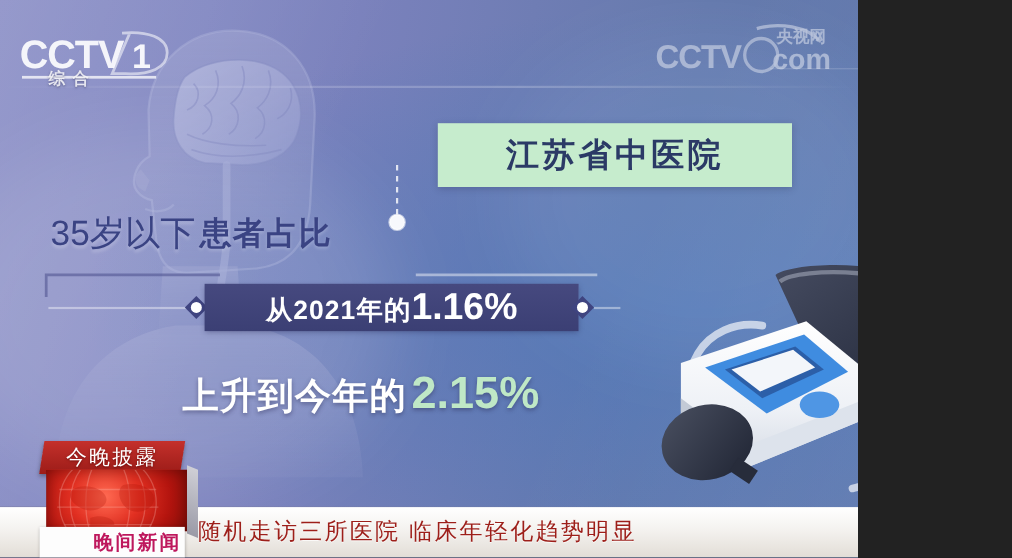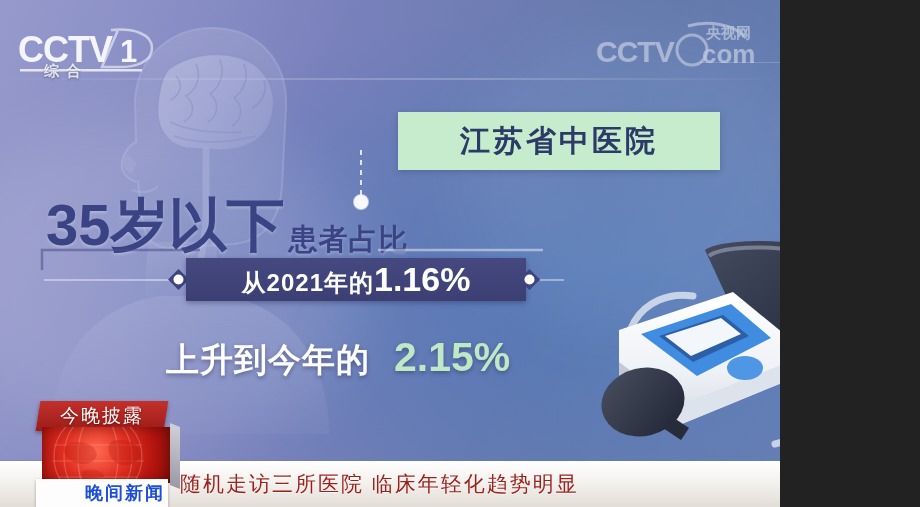--- a/index.html
+++ b/index.html
@@ -33,42 +33,42 @@
 
   
   #hospital-box{position:absolute;left:398px;top:112px;width:322px;height:58px;
     background:#c6eccd;box-shadow:0 2px 6px rgba(40,40,80,.25);
     display:flex;align-items:center;justify-content:center;}
   #hospital-label{font-size:30px;font-weight:700;color:#2b3a66;letter-spacing:3px;}
   #leader{position:absolute;left:352px;top:150px;width:18px;height:62px;}
 
   
   #stat-head{position:absolute;left:46px;top:196px;display:flex;align-items:flex-end;}
-  #stat-age{font-size:58px;font-weight:700;color:#3a4383;letter-spacing:0px;line-height:1;
+  #stat-age{font-size:32px;font-weight:400;color:#3a4383;letter-spacing:0px;line-height:1;
     text-shadow:0 2px 3px rgba(255,255,255,.25);}
   #stat-sub{font-size:29px;font-weight:700;color:#3a4383;letter-spacing:1px;line-height:1;
     margin-left:4px;margin-bottom:0;text-shadow:0 2px 3px rgba(255,255,255,.22);}
   #bracket{position:absolute;left:40px;top:244px;width:505px;height:28px;}
 
   #band{position:absolute;left:186px;top:258px;width:340px;height:43px;
     background:linear-gradient(180deg,#46497f 0%,#3b3f74 100%);
     display:flex;align-items:center;justify-content:center;box-shadow:0 2px 5px rgba(30,30,70,.35);}
   #band-text{font-size:24px;font-weight:700;color:#fff;letter-spacing:1px;white-space:nowrap;}
   #band-text .big{font-size:34px;letter-spacing:0px;margin-top:44px;}
   .marker{position:absolute;top:268px;width:23px;height:23px;}
   .marker.left{left:167px;}
   .marker.right{left:518px;}
   .tail{position:absolute;top:279px;height:2px;background:rgba(255,255,255,.40);}
   .tail.left{left:44px;width:126px;}
   .tail.right{left:540px;width:24px;}
 
   #line2{position:absolute;left:166px;top:314px;display:flex;align-items:baseline;white-space:nowrap;}
   #line2-pre{font-size:33px;font-weight:700;color:#ffffff;letter-spacing:1px;
     text-shadow:0 2px 4px rgba(40,40,80,.45);margin-top:24px;}
-  #line2-val{font-size:41px;font-weight:700;color:#bfe8c6;letter-spacing:0px;margin-left:24px;
+  #line2-val{font-size:41px;font-weight:700;color:#bfe8c6;letter-spacing:0px;margin-left:4px;
     text-shadow:0 2px 4px rgba(40,40,80,.45);}
 
   
   #bp-monitor{position:absolute;left:585px;top:230px;width:345px;height:245px;}
 
   
   #banner{position:absolute;left:0;bottom:0;width:920px;height:58px;}
   #banner-bar{position:absolute;left:0;bottom:0;width:920px;height:46px;
     background:linear-gradient(180deg,#ffffff 0%,#f4f2ef 45%,#e2ddd6 100%);
     clip-path:polygon(0 0, 826px 0, 806px 46px, 0 46px);}
@@ -86,21 +86,21 @@
   #badge-reveal-label{position:absolute;left:10px;top:2px;width:116px;height:26px;
     display:flex;align-items:center;justify-content:center;font-size:19px;font-weight:400;
     color:#fff;letter-spacing:2px;text-shadow:0 1px 2px rgba(80,0,0,.7);}
   #globe{position:absolute;left:8px;top:26px;width:128px;height:56px;overflow:hidden;
     background:radial-gradient(circle at 42% 44%, #ff6a52 0%, #e23022 38%, #b5150f 72%, #8a0d08 100%);
     box-shadow:inset 0 0 14px rgba(0,0,0,.35);}
   #globe-grid{position:absolute;left:0;top:0;width:100%;height:100%;opacity:.45;}
   #box-news{position:absolute;left:2px;bottom:0;width:132px;height:28px;
     background:#fdfdfd;display:flex;align-items:center;justify-content:center;
     box-shadow:0 1px 3px rgba(0,0,0,.3);}
-  #box-news-label{font-size:18px;font-weight:700;color:#1d4ed8;letter-spacing:2px;padding-left:46px;}
+  #box-news-label{font-size:18px;font-weight:700;color:#be185d;letter-spacing:2px;padding-left:46px;}
   #prog-edge{position:absolute;left:136px;top:24px;width:10px;height:62px;
     background:linear-gradient(180deg,#cfcfd6,#9a9aa6);transform:skewY(22deg);}
 </style>
 </head>
 <body>
 
 <div id="stage">
 
   <div class="bg-sheen"></div>
   <div class="bg-glow a"></div>

